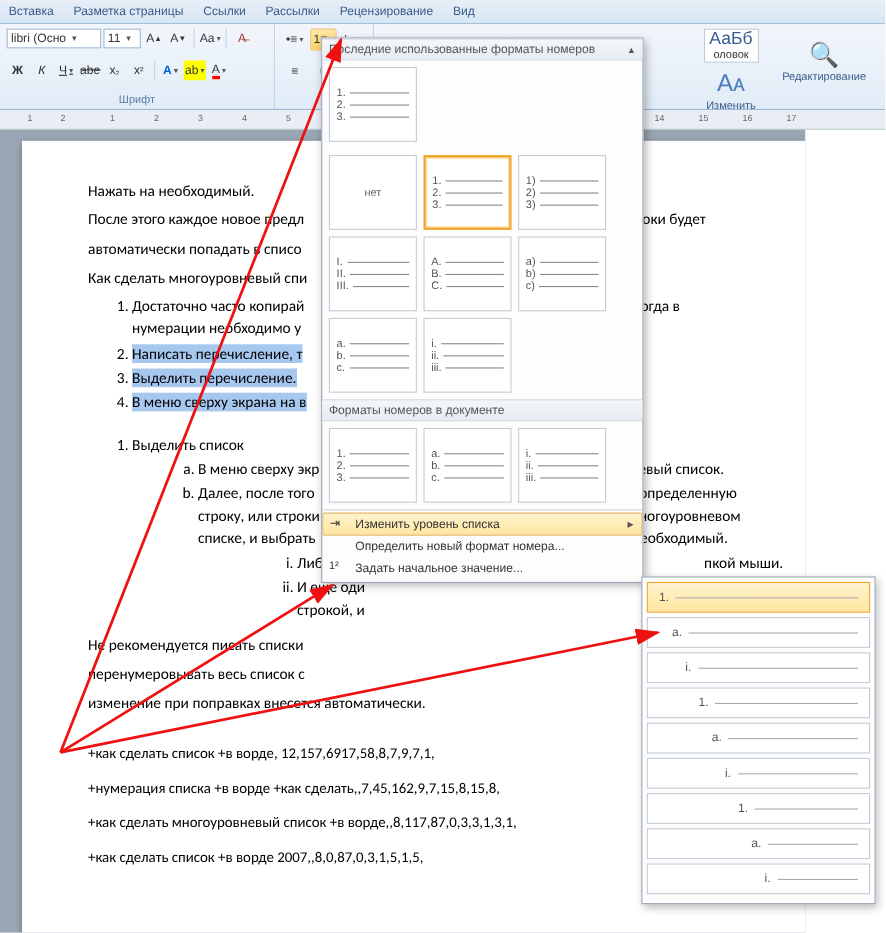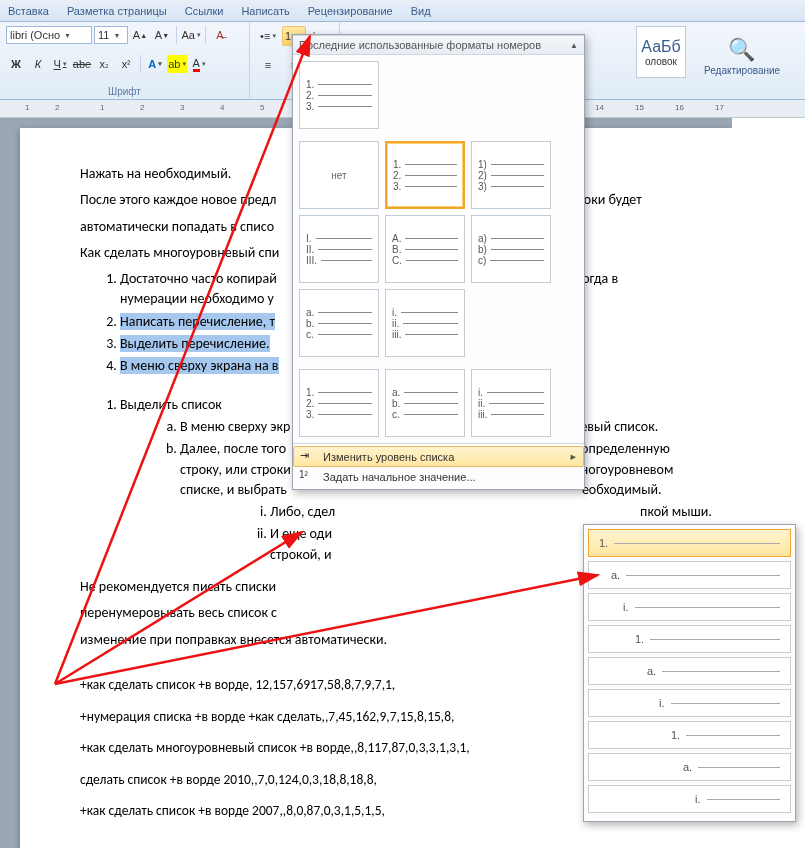--- a/index.html
+++ b/index.html
@@ -64,21 +64,21 @@
 
   .caret { font-size:7px; margin-left:2px; color:#555;}
 </style>
 </head>
 <body>
 
 <div class="ribbon-tabs">
   <span>Вставка</span>
   <span>Разметка страницы</span>
   <span>Ссылки</span>
-  <span>Написать</span>
+  <span>Рассылки</span>
   <span>Рецензирование</span>
   <span>Вид</span>
 </div>
 
 <div class="ribbon-body">
 
   <div class="ribbon-group" style="width:250px">
     <div class="font-row1">
       <div class="font-select" style="width:86px">
           <span>libri (Осно</span>
@@ -128,20 +128,25 @@
     <div class="rg-label">&nbsp;</div>
   </div>
 
   <div style="width:290px"></div>
 
   <div class="ribbon-group styles-block" style="border-right:none">
     <div class="style-prev">
       <span style="font-size:16px;color:#365f91">АаБб</span>
       <span>оловок</span>
     </div>
+    <div class="big-btn">
+      <span class="ico" style="color:#4a7ebb">Aᴀ</span>
+      <span style="white-space:pre-line;text-align:center">Изменить
+стили</span>
+    </div>
   </div>
   <div class="ribbon-group" style="border-right:none">
      <div class="big-btn">
        <span class="ico">🔍</span>
        <span>Редактирование</span>
      </div>
   </div>
 </div>
 
 <div class="ruler">
@@ -189,21 +194,20 @@
     </ol>
 
     <p style="margin-top:12px">Не рекомендуется писать списки</p>
     <p>перенумеровывать весь список с</p>
     <p>изменение при поправках внесется автоматически.</p>
 
     <div class="keywords" style="margin-top:25px">
       <p>+как сделать список +в ворде, 12,157,6917,58,8,7,9,7,1,</p>
       <p>+нумерация списка +в ворде +как сделать,,7,45,162,9,7,15,8,15,8,</p>
       <p>+как сделать многоуровневый список +в ворде,,8,117,87,0,3,3,1,3,1,</p>
-      <p>сделать список +в ворде 2010,,7,0,124,0,3,18,8,18,8,</p>
       <p>+как сделать список +в ворде 2007,,8,0,87,0,3,1,5,1,5,</p>
 
     </div>
   </div>
 </div>
 
 <div class="num-dd">
   <div class="sect-h">
     <span>Последние использованные форматы номеров</span>
       <span style="font-size:8px">▲</span>
@@ -246,20 +250,23 @@
       <div class="line">a.<div class="bar"></div></div>
         <div class="line">b.<div class="bar"></div></div>
         <div class="line">c.<div class="bar"></div></div>
     </div>
     <div class="thumb">
       <div class="line">i.<div class="bar"></div></div>
         <div class="line">ii.<div class="bar"></div></div>
         <div class="line">iii.<div class="bar"></div></div>
     </div>
   </div>
+  <div class="sect-h">
+      <span>Форматы номеров в документе</span>
+    </div>
   <div class="thumb-row">
     <div class="thumb">
       <div class="line">1.<div class="bar"></div></div>
         <div class="line">2.<div class="bar"></div></div>
         <div class="line">3.<div class="bar"></div></div>
     </div>
     <div class="thumb">
       <div class="line">a.<div class="bar"></div></div>
         <div class="line">b.<div class="bar"></div></div>
         <div class="line">c.<div class="bar"></div></div>
@@ -268,20 +275,23 @@
       <div class="line">i.<div class="bar"></div></div>
         <div class="line">ii.<div class="bar"></div></div>
         <div class="line">iii.<div class="bar"></div></div>
     </div>
   </div>
   <div class="menu-list">
     <div class="menu-item hl">
       <span class="ico">⇥</span>
       <span>Изменить уровень списка</span>
         <span class="arrow">▸</span>
+    </div>
+    <div class="menu-item">
+      <span>Определить новый формат номера...</span>
     </div>
     <div class="menu-item">
       <span class="ico" style="font-size:10px">1²</span>
       <span>Задать начальное значение...</span>
     </div>
   </div>
 </div>
 
 <div class="level-dd">
   <div class="level-item hl" style="padding-left:10px">

